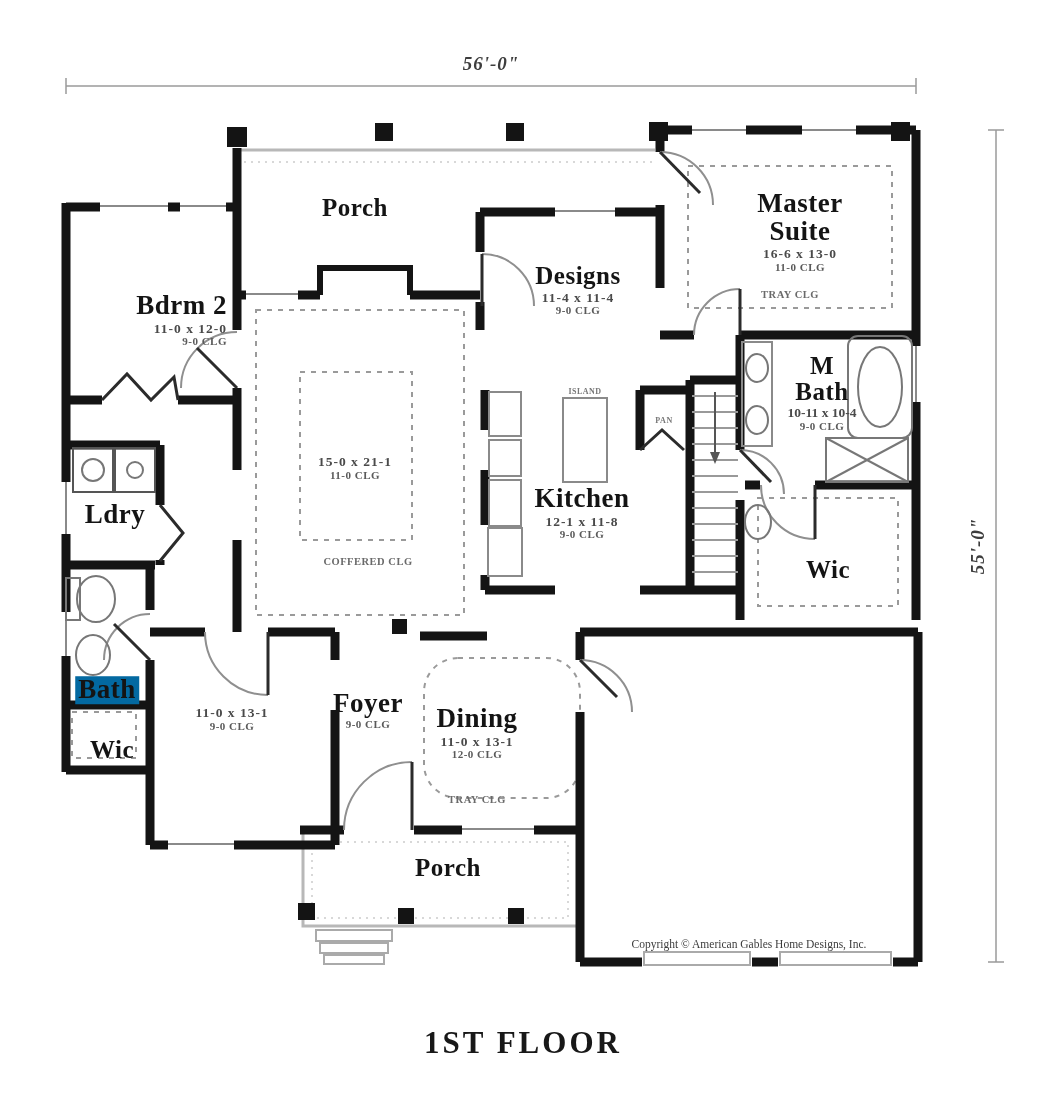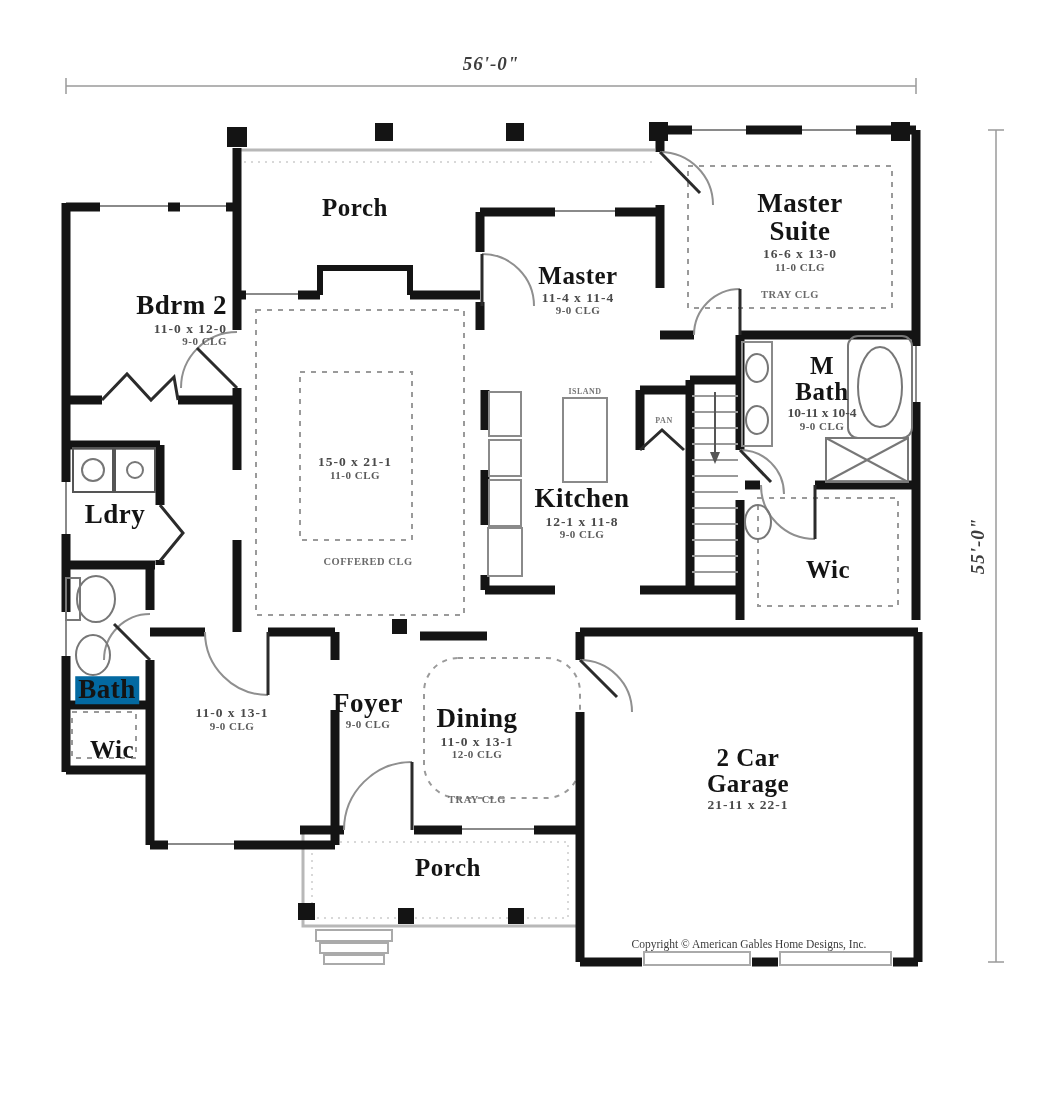--- a/index.html
+++ b/index.html
@@ -225,21 +225,21 @@
   </div>
 
   <div class="lbl" style="left:800px;top:232px;width:130px;">
     <div class="rname">Master Suite</div>
     <div class="rsize">16-6 x 13-0</div>
     <div class="rclg">11-0 CLG</div>
   </div>
   <div class="subnote" style="left:790px;top:295px;">TRAY CLG</div>
 
   <div class="lbl" style="left:578px;top:290px;width:140px;">
-    <div class="rname md">Master</div>
+    <div class="rname md">Designs</div>
     <div class="rsize">11-4 x 11-4</div>
     <div class="rclg">9-0 CLG</div>
   </div>
 
   <div class="lbl" style="left:355px;top:455px;width:130px;">
     <div class="rsize" style="margin-top:26px;">15-0 x 21-1</div>
     <div class="rclg">11-0 CLG</div>
   </div>
   <div class="subnote" style="left:368px;top:562px;width:90px;">COFFERED CLG</div>
 
@@ -281,30 +281,27 @@
     <div class="rclg">9-0 CLG</div>
   </div>
 
   <div class="lbl" style="left:477px;top:733px;width:150px;">
     <div class="rname">Dining</div>
     <div class="rsize">11-0 x 13-1</div>
     <div class="rclg">12-0 CLG</div>
   </div>
   <div class="subnote" style="left:477px;top:800px;">TRAY CLG</div>
 
-  <div class="lbl" style="left:748px;top:778px;width:110px;">
-    <div class="rname md">2 Car Garage</div>
-    <div class="rsize">21-11 x 22-1</div>
-  </div>
 
   <div class="lbl" style="left:448px;top:868px;">
     <div class="rname md">Porch</div>
   </div>
 
   <div class="tiny" style="left:585px;top:391px;">ISLAND</div>
   <div class="tiny" style="left:664px;top:420px;">PAN</div>
 
   <div class="dim" style="left:491px;top:64px;">56'-0"</div>
   <div class="dim vert" style="left:978px;top:546px;">55'-0"</div>
 
   <div class="copyright" style="left:749px;top:944px;">Copyright © American Gables Home Designs, Inc.</div>
+  <div class="plan-title" style="left:523px;top:1043px;">1ST FLOOR</div>
 
 </div>
 
 </body></html>

